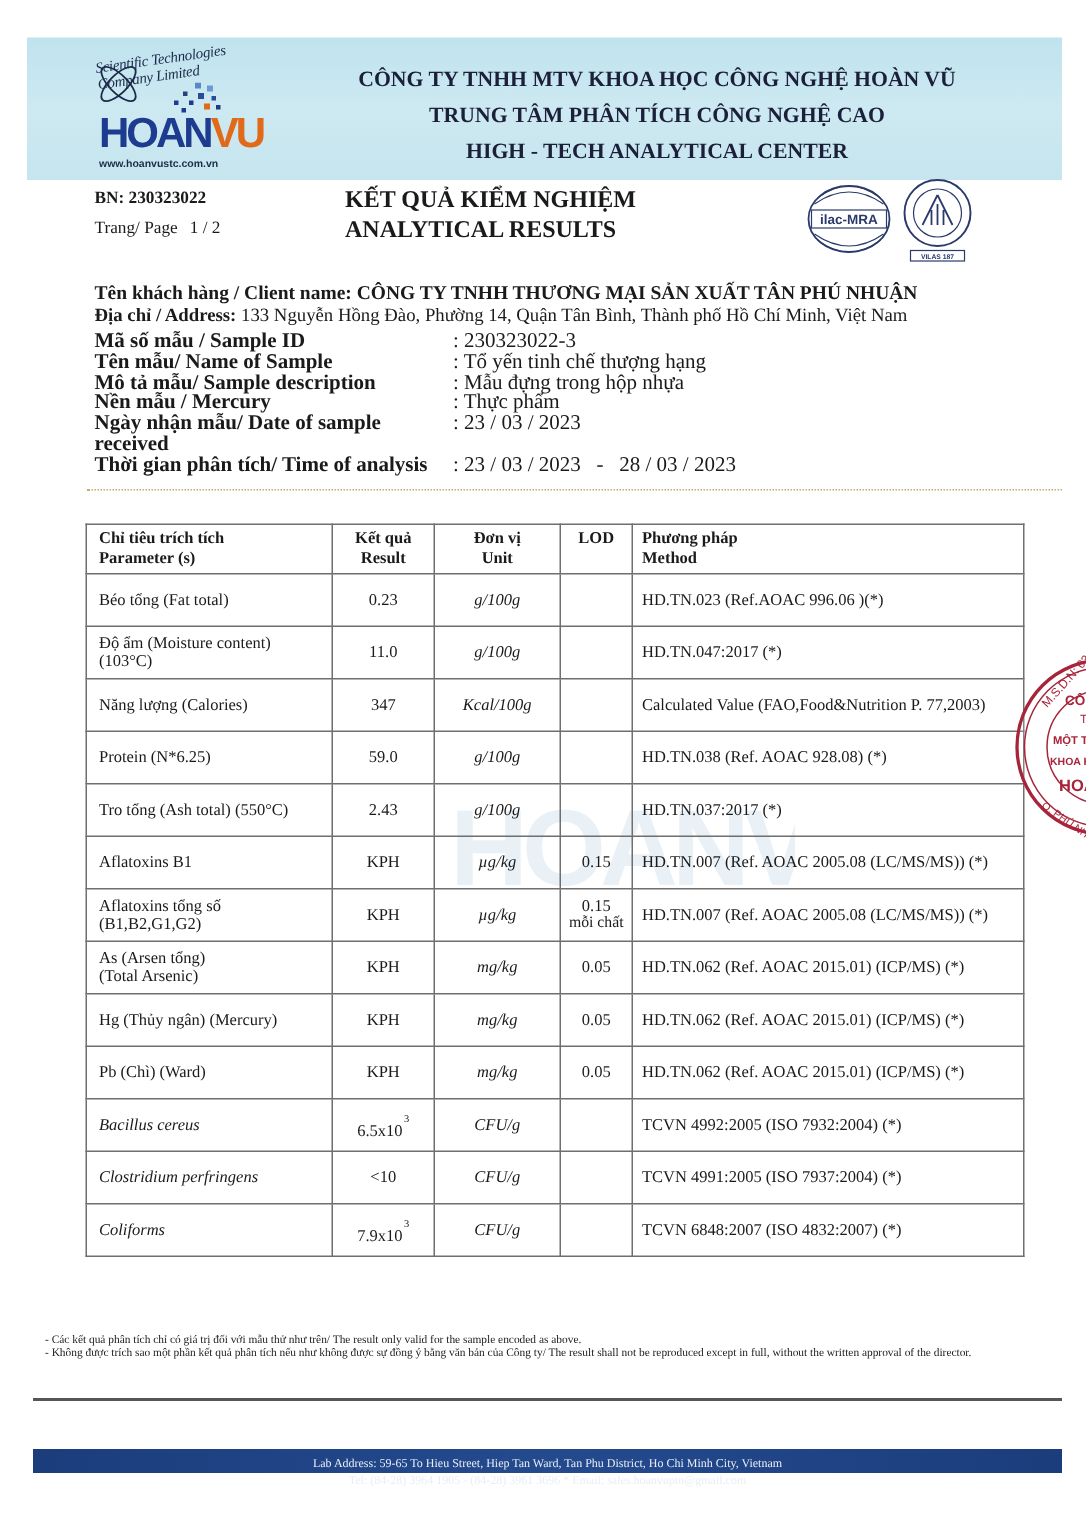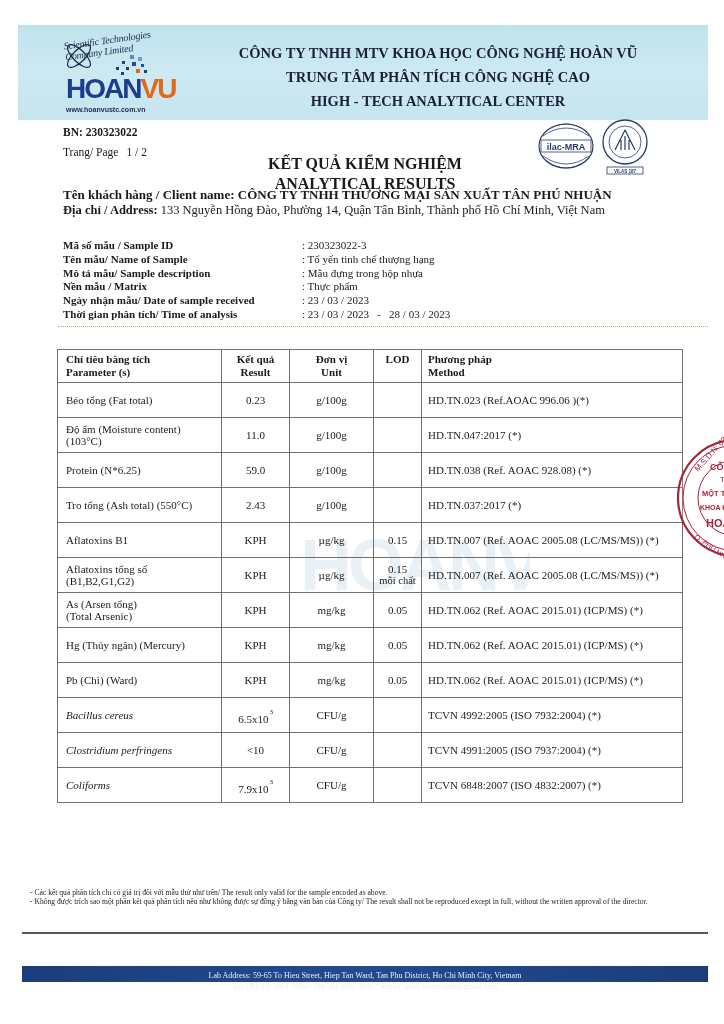--- a/index.html
+++ b/index.html
@@ -17,44 +17,44 @@
   .logo-word { position: absolute; left: 8px; top: 46px; font-family: "Liberation Sans", sans-serif; font-weight: 900; font-size: 28px; letter-spacing: -2px; line-height: 28px; }
   .logo-word .hoan { color: #1d3b8f; }
   .logo-word .vu { color: #e06a1a; }
   .logo-url { position: absolute; left: 8px; top: 77px; font-size: 7px; font-weight: bold; color: #1c2a4a; font-family: "Liberation Sans", sans-serif; }
 
   .company { position: absolute; left: 160px; top: 16px; width: 520px; text-align: center; font-weight: bold; font-size: 14.5px; color: #1b1f3a; line-height: 24px; }
 
   .bn { position: absolute; left: 63px; top: 126px; font-size: 11.5px; font-weight: bold; }
   .page { position: absolute; left: 63px; top: 146px; font-size: 11.5px; }
   .page .num { margin-left: 8px; }
-  .title { position: absolute; left: 230px; top: 124px; width: 270px; text-align: center; font-weight: bold; font-size: 16px; line-height: 20px; margin-top: 30px; }
+  .title { position: absolute; left: 230px; top: 124px; width: 270px; font-weight: bold; font-size: 16px; line-height: 20px; }
 
   .seal1 { position: absolute; left: 537px; top: 122px; width: 58px; height: 48px; }
   .seal2 { position: absolute; left: 597px; top: 118px; width: 56px; height: 58px; }
 
   .client { position: absolute; left: 63px; top: 187px; font-size: 13px; font-weight: bold; white-space: nowrap; }
   .address { position: absolute; left: 63px; top: 203px; font-size: 12.5px; white-space: nowrap; }
   .address .lbl { font-weight: bold; }
 
-  .info { position: absolute; left: 63px; top: 239px; font-size: 11px; line-height: 13.8px; }
+  .info { position: absolute; left: 63px; top: 221px; font-size: 14px; line-height: 13.8px; }
   .info-row { display: flex; }
   .info-row .k { width: 239px; font-weight: bold; }
   .info-row .v { white-space: pre; }
 
   .dash { position: absolute; left: 58px; top: 326px; width: 650px; border-top: 1px dotted #c8a870; }
 
   table.results { position: absolute; left: 57px; top: 349px; width: 626px; border-collapse: collapse; font-size: 11px; }
   table.results td, table.results th { border: 1px solid #6f6f6f; vertical-align: middle; }
   table.results th { font-weight: bold; height: 33px; line-height: 13px; }
   table.results th.left { text-align: left; padding-left: 8px; }
   table.results td { height: 35px; line-height: 12px; }
   td.param { padding-left: 8px; width: 164px; }
   td.result { text-align: center; width: 68px; }
-  td.unit { text-align: center; width: 84px; }
+  td.unit { text-align: center; width: 84px; font-style: italic; }
   td.lod { text-align: center; width: 48px; }
   td.method { padding-left: 6px; white-space: nowrap; }
   td.italic { font-style: italic; }
   sup.exp { font-size: 7px; vertical-align: 9px; margin-left: 1px; }
   .lod-sub { display: block; font-size: 10.5px; }
 
   .stamp { position: absolute; left: 676px; top: 434px; width: 90px; height: 128px; overflow: hidden; }
 
   .watermark { position: absolute; left: 300px; top: 520px; width: 230px; height: 90px; opacity: 0.09; }
 
@@ -139,21 +139,21 @@
     </div>
   <div class="info-row">
       <span class="k">Tên mẫu/ Name of Sample</span>
       <span class="v">: Tổ yến tinh chế thượng hạng</span>
     </div>
   <div class="info-row">
       <span class="k">Mô tả mẫu/ Sample description</span>
       <span class="v">: Mẫu đựng trong hộp nhựa</span>
     </div>
   <div class="info-row">
-      <span class="k">Nền mẫu / Matrix</span>
+      <span class="k">Nền mẫu / Mercury</span>
       <span class="v">: Thực phẩm</span>
     </div>
   <div class="info-row">
       <span class="k">Ngày nhận mẫu/ Date of sample received</span>
       <span class="v">: 23 / 03 / 2023</span>
     </div>
   <div class="info-row">
       <span class="k">Thời gian phân tích/ Time of analysis</span>
       <span class="v">: 23 / 03 / 2023   -   28 / 03 / 2023</span>
     </div>
@@ -161,21 +161,21 @@
 <div class="dash"></div>
 
 <svg class="watermark" viewBox="0 0 230 90">
   <text x="0" y="70" font-size="72" font-weight="900" fill="#1d6fa8" font-family="Liberation Sans, sans-serif" letter-spacing="-4">HOANVU</text>
 </svg>
 
 <table class="results">
   <thead>
     <tr>
       <th class="left">
-          <div>Chỉ tiêu bằng tích</div>
+          <div>Chỉ tiêu trích tích</div>
           <div>Parameter (s)</div>
         </th>
       <th>
           <div>Kết quả</div>
           <div>Result</div>
         </th>
       <th>
           <div>Đơn vị</div>
           <div>Unit</div>
         </th>
@@ -195,20 +195,27 @@
       <td class="unit">g/100g</td>
       <td class="lod"></td>
       <td class="method">HD.TN.023 (Ref.AOAC 996.06 )(*)</td>
     </tr>
     <tr>
       <td class="param" style="padding-right:30px;">Độ ẩm (Moisture content) (103°C)</td>
       <td class="result">11.0</td>
       <td class="unit">g/100g</td>
       <td class="lod"></td>
       <td class="method">HD.TN.047:2017 (*)</td>
+    </tr>
+    <tr>
+      <td class="param">Năng lượng (Calories)</td>
+      <td class="result">347</td>
+      <td class="unit">Kcal/100g</td>
+      <td class="lod"></td>
+      <td class="method">Calculated Value (FAO,Food&amp;Nutrition P. 77,2003)</td>
     </tr>
     <tr>
       <td class="param">Protein (N*6.25)</td>
       <td class="result">59.0</td>
       <td class="unit">g/100g</td>
       <td class="lod"></td>
       <td class="method">HD.TN.038 (Ref. AOAC 928.08) (*)</td>
     </tr>
     <tr>
       <td class="param">Tro tổng (Ash total) (550°C)</td>

